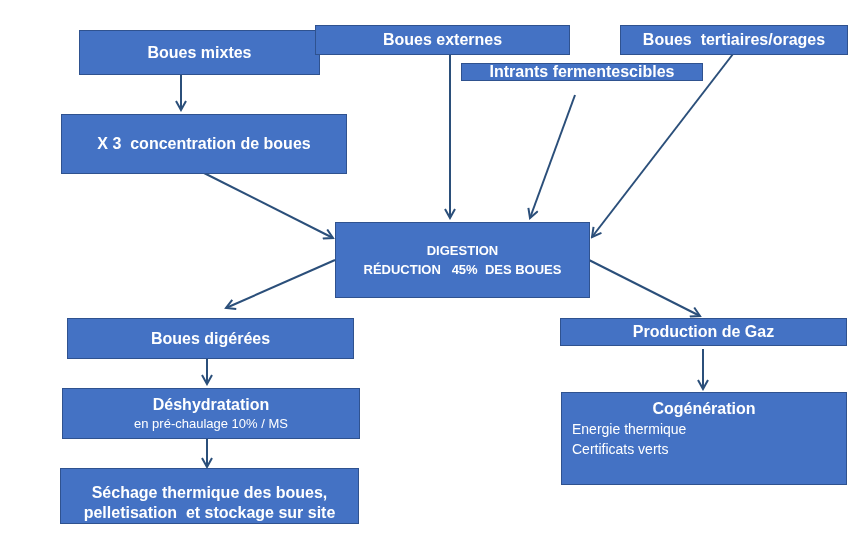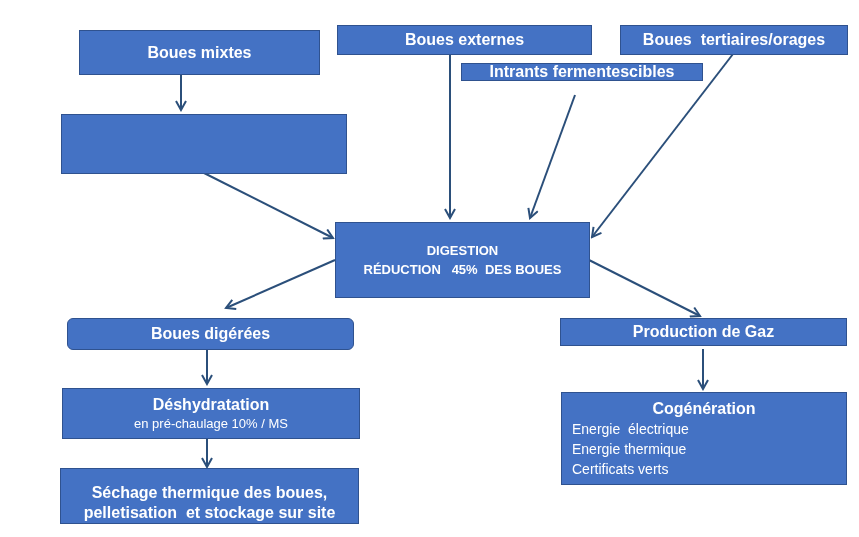--- a/index.html
+++ b/index.html
@@ -33,55 +33,55 @@
   <line x1="207" y1="349" x2="207" y2="384" stroke="#2b4f7a" stroke-width="2" marker-end="url(#ah)"></line>
   <line x1="207" y1="438" x2="207" y2="467" stroke="#2b4f7a" stroke-width="2" marker-end="url(#ah)"></line>
   <line x1="703" y1="349" x2="703" y2="389" stroke="#2b4f7a" stroke-width="2" marker-end="url(#ah)"></line>
 </svg>
 
 <div class="box" style="left:79px;top:30px;width:241px;height:45px;">
   <span class="b">Boues mixtes</span>
 </div>
 
 <div class="box" style="left:61px;top:114px;width:286px;height:60px;">
+  <span class="b" style="white-space:pre;">X 3  concentration de boues</span>
 </div>
 
-<div class="box" style="left:337px;top:25px;width:255px;height:30px;">
+<div class="box" style="left:315px;top:25px;width:255px;height:30px;">
   <span class="b">Boues externes</span>
 </div>
 
 <div class="box" style="left:620px;top:25px;width:228px;height:30px;">
   <span class="b" style="white-space:pre;">Boues  tertiaires/orages</span>
 </div>
 
 <div class="box" style="left:461px;top:63px;width:242px;height:18px;">
   <span class="b">Intrants fermentescibles</span>
 </div>
 
 <div class="box" style="left:335px;top:222px;width:255px;height:76px;">
   <span class="caps">DIGESTION</span>
   <span class="caps" style="white-space:pre;">RÉDUCTION   45%  DES BOUES</span>
 </div>
 
-<div class="box" style="left:67px;top:318px;width:287px;height:32px;border-radius:6px;">
+<div class="box" style="left:67px;top:318px;width:287px;height:41px;">
   <span class="b">Boues digérées</span>
 </div>
 
 <div class="box" style="left:560px;top:318px;width:287px;height:28px;">
   <span class="b">Production de Gaz</span>
 </div>
 
 <div class="box" style="left:62px;top:388px;width:298px;height:51px;">
   <span class="b">Déshydratation</span>
   <span class="sm">en pré-chaulage 10% / MS</span>
 </div>
 
 <div class="box" style="left:60px;top:468px;width:299px;height:56px;justify-content:flex-end;">
   <span class="b">Séchage thermique des boues,</span>
   <span class="b" style="white-space:pre;">pelletisation  et stockage sur site</span>
 </div>
 
 <div class="box" style="left:561px;top:392px;width:286px;height:93px;justify-content:flex-start;padding-top:6px;">
   <span class="b">Cogénération</span>
-  <span class="left-list" style="white-space:pre;">Energie  électrique</span>
   <span class="left-list">Energie thermique</span>
   <span class="left-list">Certificats verts</span>
 </div>
 
 </body></html>

